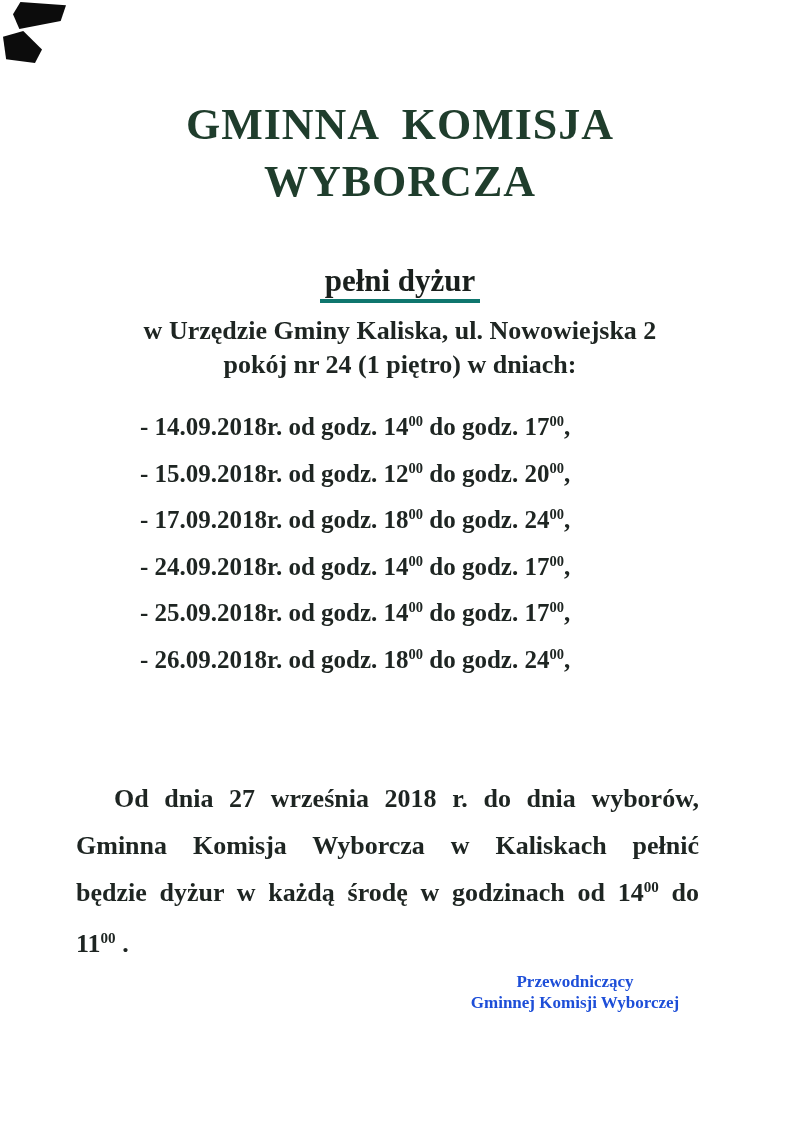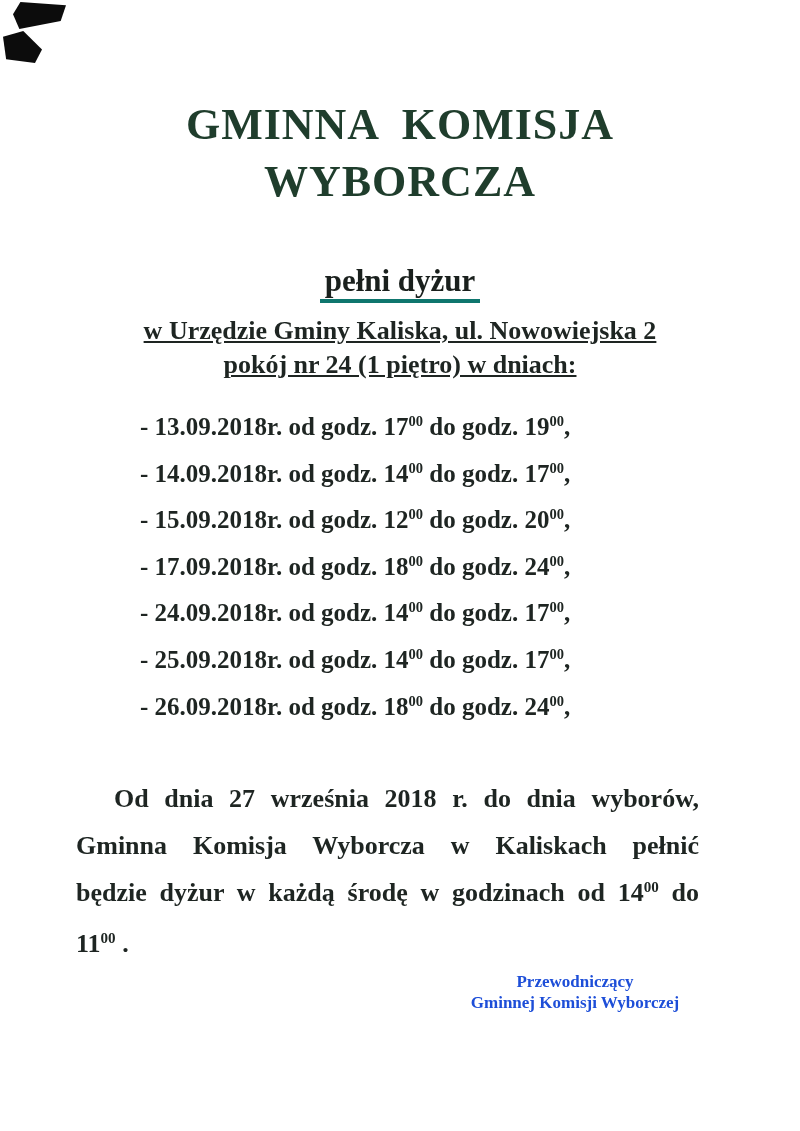--- a/index.html
+++ b/index.html
@@ -40,21 +40,21 @@
     font-size: 31px; line-height: 34px;
     border-bottom: 4px solid #0f766e;
     padding: 0 5px 1px 5px;
   }
 
   .address-block {
     position: absolute; top: 314px; left: 0; width: 100%;
     text-align: center;
     font-size: 26px; line-height: 34px;
   }
-  .address-line { white-space: pre; text-decoration: underline; }
+  .address-line { white-space: pre; }
 
   .schedule-list {
     position: absolute; top: 404px; left: 140px;
     font-size: 25px;
   }
   .sched-row { height: 46.6px; line-height: 46.6px; white-space: pre; }
 
   .sup {
     display: inline-block;
     font-size: 0.58em;
@@ -93,21 +93,20 @@
   <div class="subtitle-wrap">
     <span class="subtitle">pełni dyżur</span>
   </div>
 
   <div class="address-block">
     <div class="address-line">w Urzędzie Gminy Kaliska, ul. Nowowiejska 2</div>
     <div class="address-line">pokój nr 24 (1 piętro) w dniach:</div>
   </div>
 
   <div class="schedule-list">
-      <div class="sched-row"><span>- 13.09.2018r. od godz. 17</span><span class="sup">00</span><span> do godz. 19</span><span class="sup">00</span><span>,</span></div>
       <div class="sched-row"><span>- 14.09.2018r. od godz. 14</span><span class="sup">00</span><span> do godz. 17</span><span class="sup">00</span><span>,</span></div>
       <div class="sched-row"><span>- 15.09.2018r. od godz. 12</span><span class="sup">00</span><span> do godz. 20</span><span class="sup">00</span><span>,</span></div>
       <div class="sched-row"><span>- 17.09.2018r. od godz. 18</span><span class="sup">00</span><span> do godz. 24</span><span class="sup">00</span><span>,</span></div>
       <div class="sched-row"><span>- 24.09.2018r. od godz. 14</span><span class="sup">00</span><span> do godz. 17</span><span class="sup">00</span><span>,</span></div>
       <div class="sched-row"><span>- 25.09.2018r. od godz. 14</span><span class="sup">00</span><span> do godz. 17</span><span class="sup">00</span><span>,</span></div>
       <div class="sched-row"><span>- 26.09.2018r. od godz. 18</span><span class="sup">00</span><span> do godz. 24</span><span class="sup">00</span><span>,</span></div>
     </div>
 
   <div class="paragraph">
     <div class="p-line indent">Od dnia 27 września 2018 r. do dnia wyborów,</div>

